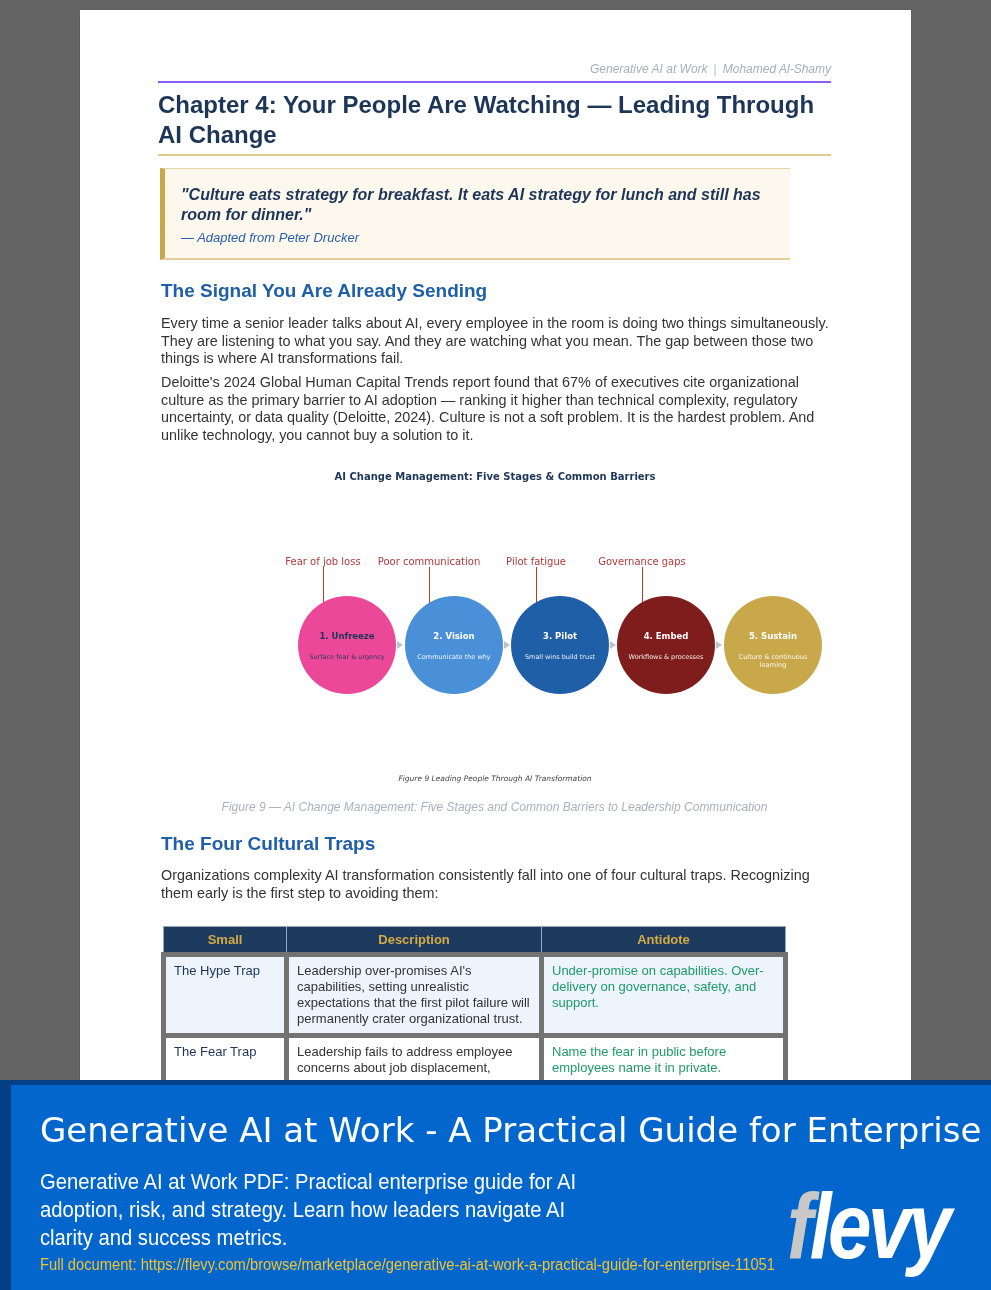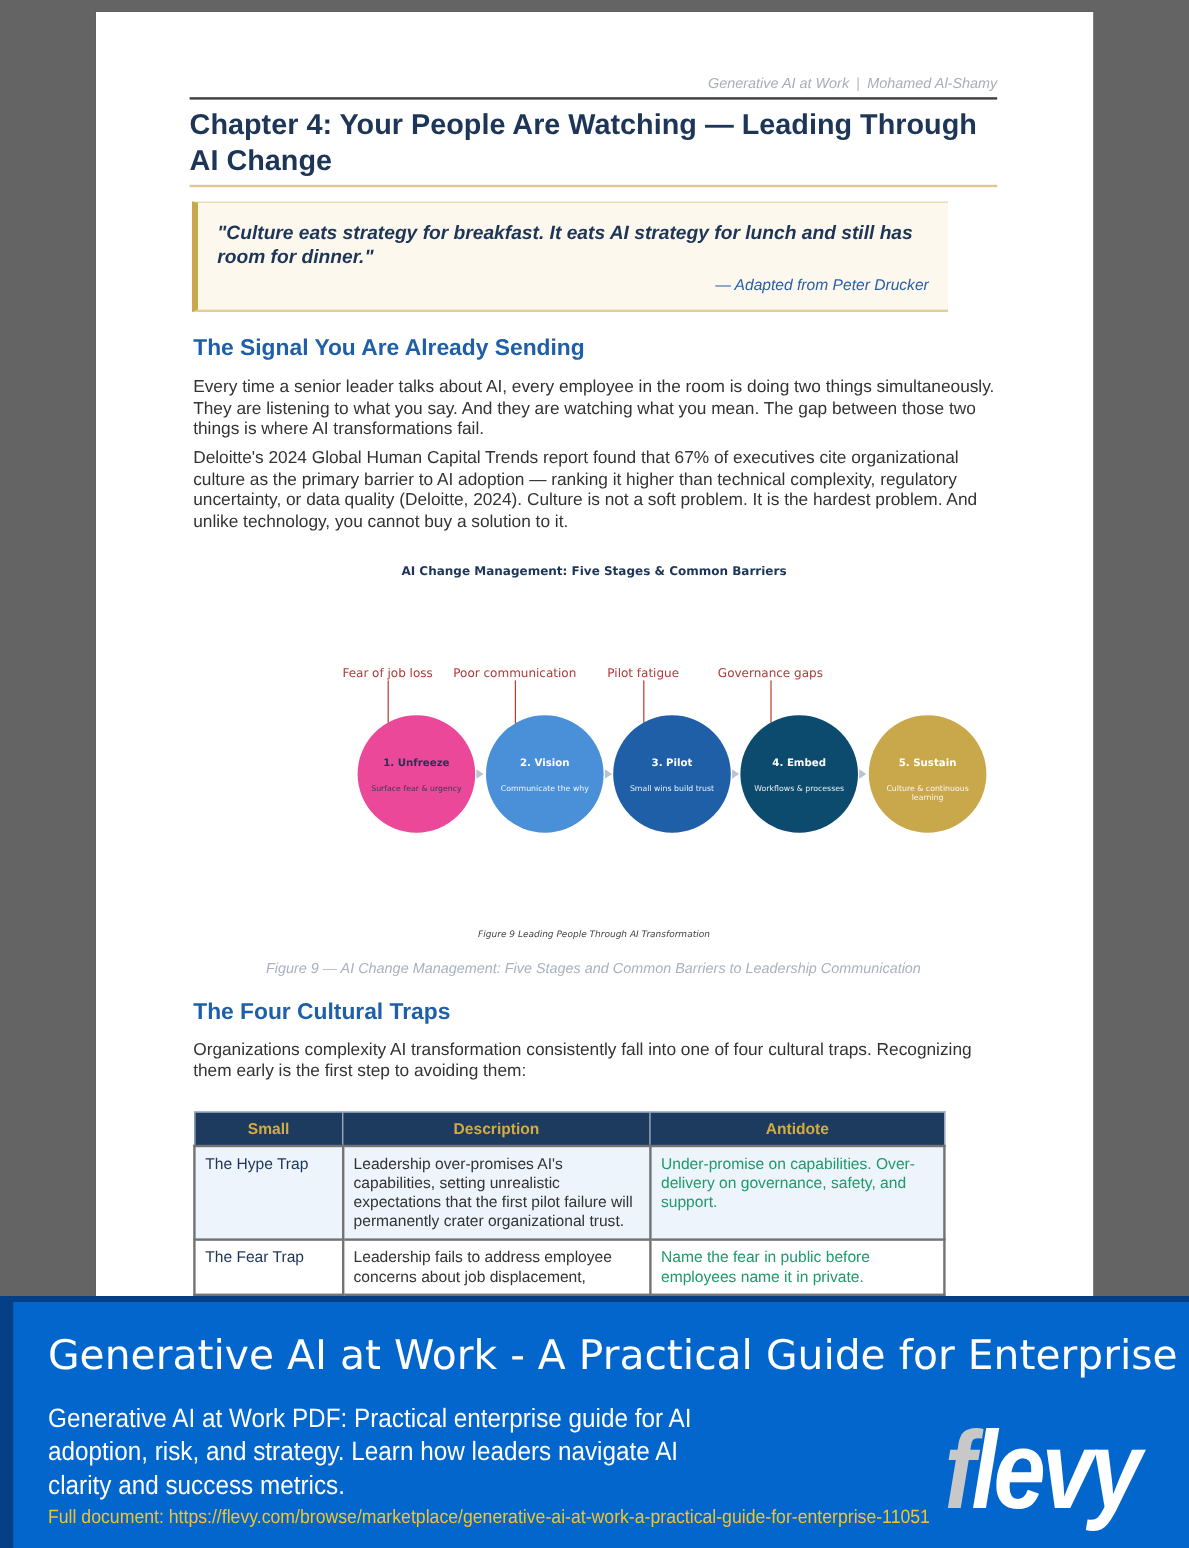--- a/index.html
+++ b/index.html
@@ -7,38 +7,38 @@
     body { position: relative; font-family: "Liberation Sans", sans-serif; }
 
     .page {
       position: absolute; left: 80px; top: 10px; width: 831px; height: 1290px;
       background: #ffffff; box-shadow: 0 0 1px rgba(0,0,0,0.2);
     }
 
     .running-header {
       position: absolute; left: 78px; top: 52px; width: 673px;
       text-align: right; font-size: 12px; font-style: italic; color: #a9adb8;
-      padding-bottom: 5px; border-bottom: 2px solid #404040;
+      padding-bottom: 5px; border-bottom: 2px solid #8b5cf6;
     }
     .running-header .sep { margin: 0 6px; color: #b7bac2; font-style: normal; }
 
     .chapter-title {
       position: absolute; left: 78px; top: 80px; width: 673px;
       font-size: 24px; font-weight: bold; color: #1d3557; line-height: 30px;
       padding-bottom: 4px; border-bottom: 2px solid #ddc98f;
     }
 
     .quote-box {
       position: absolute; left: 80px; top: 158px; width: 630px; height: 92px;
       background: #fcf8ee; border-left: 5px solid #c9a84c;
       border-top: 1px solid #e5d7a8; border-bottom: 2px solid #e3cf95;
       padding: 16px 16px 0 16px;
     }
     .quote-text { font-size: 16px; font-weight: bold; font-style: italic; color: #1d3557; line-height: 20px; }
-    .quote-attr { font-size: 13px; font-style: italic; color: #2a5ea8; text-align: right; margin-top: 5px; }
+    .quote-attr { font-size: 13px; font-style: italic; color: #2a5ea8; text-align: left; margin-top: 5px; }
 
     .section-heading {
       position: absolute; left: 81px; font-size: 19px; font-weight: bold; color: #1f5fa8;
     }
     .para {
       position: absolute; left: 81px; width: 670px;
       font-size: 14.4px; color: #333333; line-height: 17.5px;
     }
 
     .figure {
@@ -82,21 +82,21 @@
 
     .traps-table {
       position: absolute; left: 81px; top: 916px; width: 627px;
       border-collapse: collapse; font-size: 13px;
     }
     .traps-table th {
       background: #1d3a5f; color: #d4aa45; font-weight: bold; height: 28px;
       border: 1px solid #97a6bb; text-align: center;
     }
     .traps-table td {
-      border: 2px solid #737373; vertical-align: top; padding: 6px 8px; line-height: 16px;
+      border: 5px solid #737373; vertical-align: top; padding: 6px 8px; line-height: 16px;
       color: #333333;
       margin-top: 12px;
     }
     .traps-table tr.row-alt td { background: #edf4fb; }
     .traps-table td.antidote { color: #1f9a6a; }
     .traps-table td.trap-name { color: #1d3557; }
 
     .banner {
       position: absolute; left: 0; top: 1080px; width: 991px; height: 210px;
       background: #0266cc; border-left: 11px solid #053f86; border-top: 5px solid #053f86;
@@ -169,21 +169,21 @@
     <div class="stage" style="left:195px; background:#4a90d9;">
       <div class="stage-name">2. Vision</div>
       <div class="stage-desc">Communicate the why</div>
     </div>
     <div class="connector" style="left:294px;"></div>
     <div class="stage" style="left:301px; background:#1f5fa8;">
       <div class="stage-name">3. Pilot</div>
       <div class="stage-desc">Small wins build trust</div>
     </div>
     <div class="connector" style="left:400px;"></div>
-    <div class="stage" style="left:407px; background:#0c4a6e;">
+    <div class="stage" style="left:407px; background:#7f1d1d;">
       <div class="stage-name">4. Embed</div>
       <div class="stage-desc">Workflows &amp; processes</div>
     </div>
     <div class="connector" style="left:506px;"></div>
     <div class="stage" style="left:514px; background:#c9a84c;">
       <div class="stage-name">5. Sustain</div>
       <div class="stage-desc">Culture &amp; continuous learning</div>
     </div>
 
     <div class="fig-inner-caption">Figure 9    Leading People Through AI Transformation</div>

